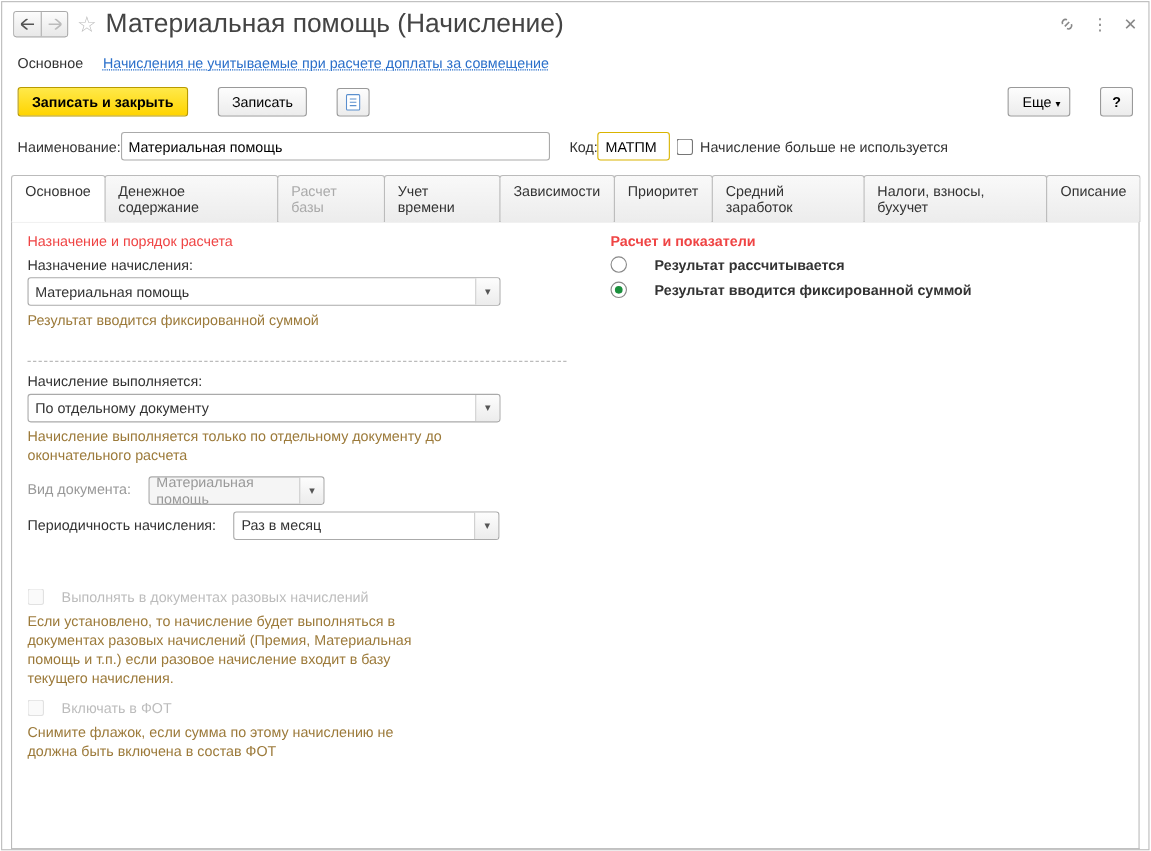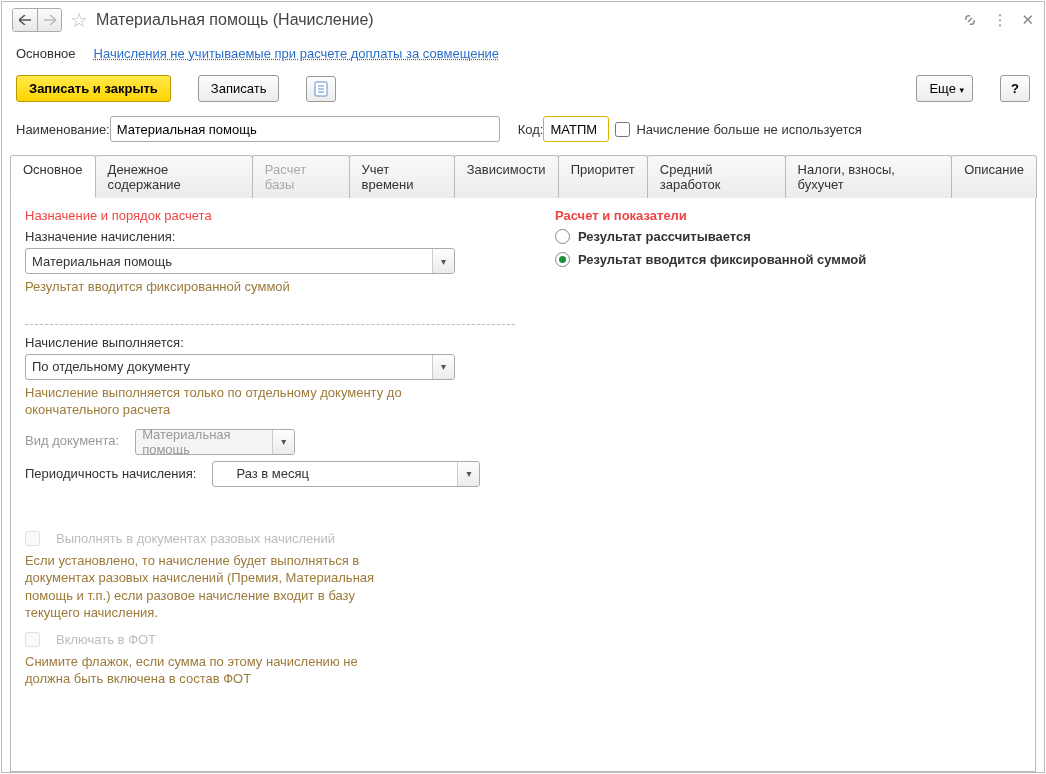--- a/index.html
+++ b/index.html
@@ -44,21 +44,21 @@
   cursor: pointer;
   color: #555;
 }
 .nav-btn + .nav-btn { border-left: 1px solid #aaa; }
 .nav-btn.disabled { color: #bbb; cursor: default; }
 .star-icon {
   width: 22px; height: 22px;
   display:flex;align-items:center;justify-content:center;
   color:#bbb;font-size:20px;margin:0 2px;
 }
-.title-txt { font-size: 16px; color: #444; flex: 0 0 auto; }
+.title-txt { font-size: 24px; color: #444; flex: 0 0 auto; }
 .title-spacer { flex: 1; }
 .title-right { display:flex; gap:14px; align-items:center; color:#888; }
 .title-icn { cursor:pointer; font-size:15px; }
 
 .navlinks {
   display:flex; align-items:center; gap:18px;
   padding: 8px 14px 10px;
 }
 .navlink-main { color:#333; }
 .navlink-other { color:#2a6fca; text-decoration: underline dotted; cursor:pointer; }
@@ -116,37 +116,37 @@
 .sub-label { margin:2px 0 4px; }
 .hint { color:#9c7a3a; margin:4px 0 10px; line-height:1.35; max-width:420px;}
 .hint-gray { color:#999; margin:2px 0 4px; }
 .hr-dashed { border:none; border-top:1px dashed #bbb; margin:28px 0 10px; }
 
 .select-wrap {
   display:flex; border:1px solid #aaa; border-radius:3px; height:26px;
   background:#fff; align-items:center; overflow:hidden;
 }
 .select-wrap.sm { width:160px; }
-.select-wrap.md { width:268px;padding-left:17px; }
+.select-wrap.md { width:242px; }
 .select-wrap.lg { width:430px; }
 .select-val { flex:1; padding:0 6px; }
 .select-btn {
   width:22px; height:100%; border-left:1px solid #ccc;
   display:flex;align-items:center;justify-content:center;
   background:linear-gradient(#fdfdfd,#ececec); cursor:pointer;
   font-size:10px; color:#555;
 }
 .select-wrap.disabled { background:#f5f5f5; }
 .select-wrap.disabled .select-val { color:#999; }
 
 .row-inline { display:flex; align-items:center; gap:16px; margin:6px 0; }
 .chk-disabled { opacity:0.65; }
 .chk-label.disabled { color:#999; }
 
-.radio-row { display:flex; gap:8px; margin:4px 0 8px; cursor:pointer; }
+.radio-row { display:flex; gap:25px; margin:4px 0 8px; cursor:pointer; }
 .radio {
   width:15px;height:15px;border:1px solid #888;border-radius:50%;
   display:flex;align-items:center;justify-content:center;
 }
 .radio.checked::after{
   content:"";width:7px;height:7px;background:#1a8f3c;border-radius:50%;
 }
 svg { display:block; }
 </style>
 </head>

